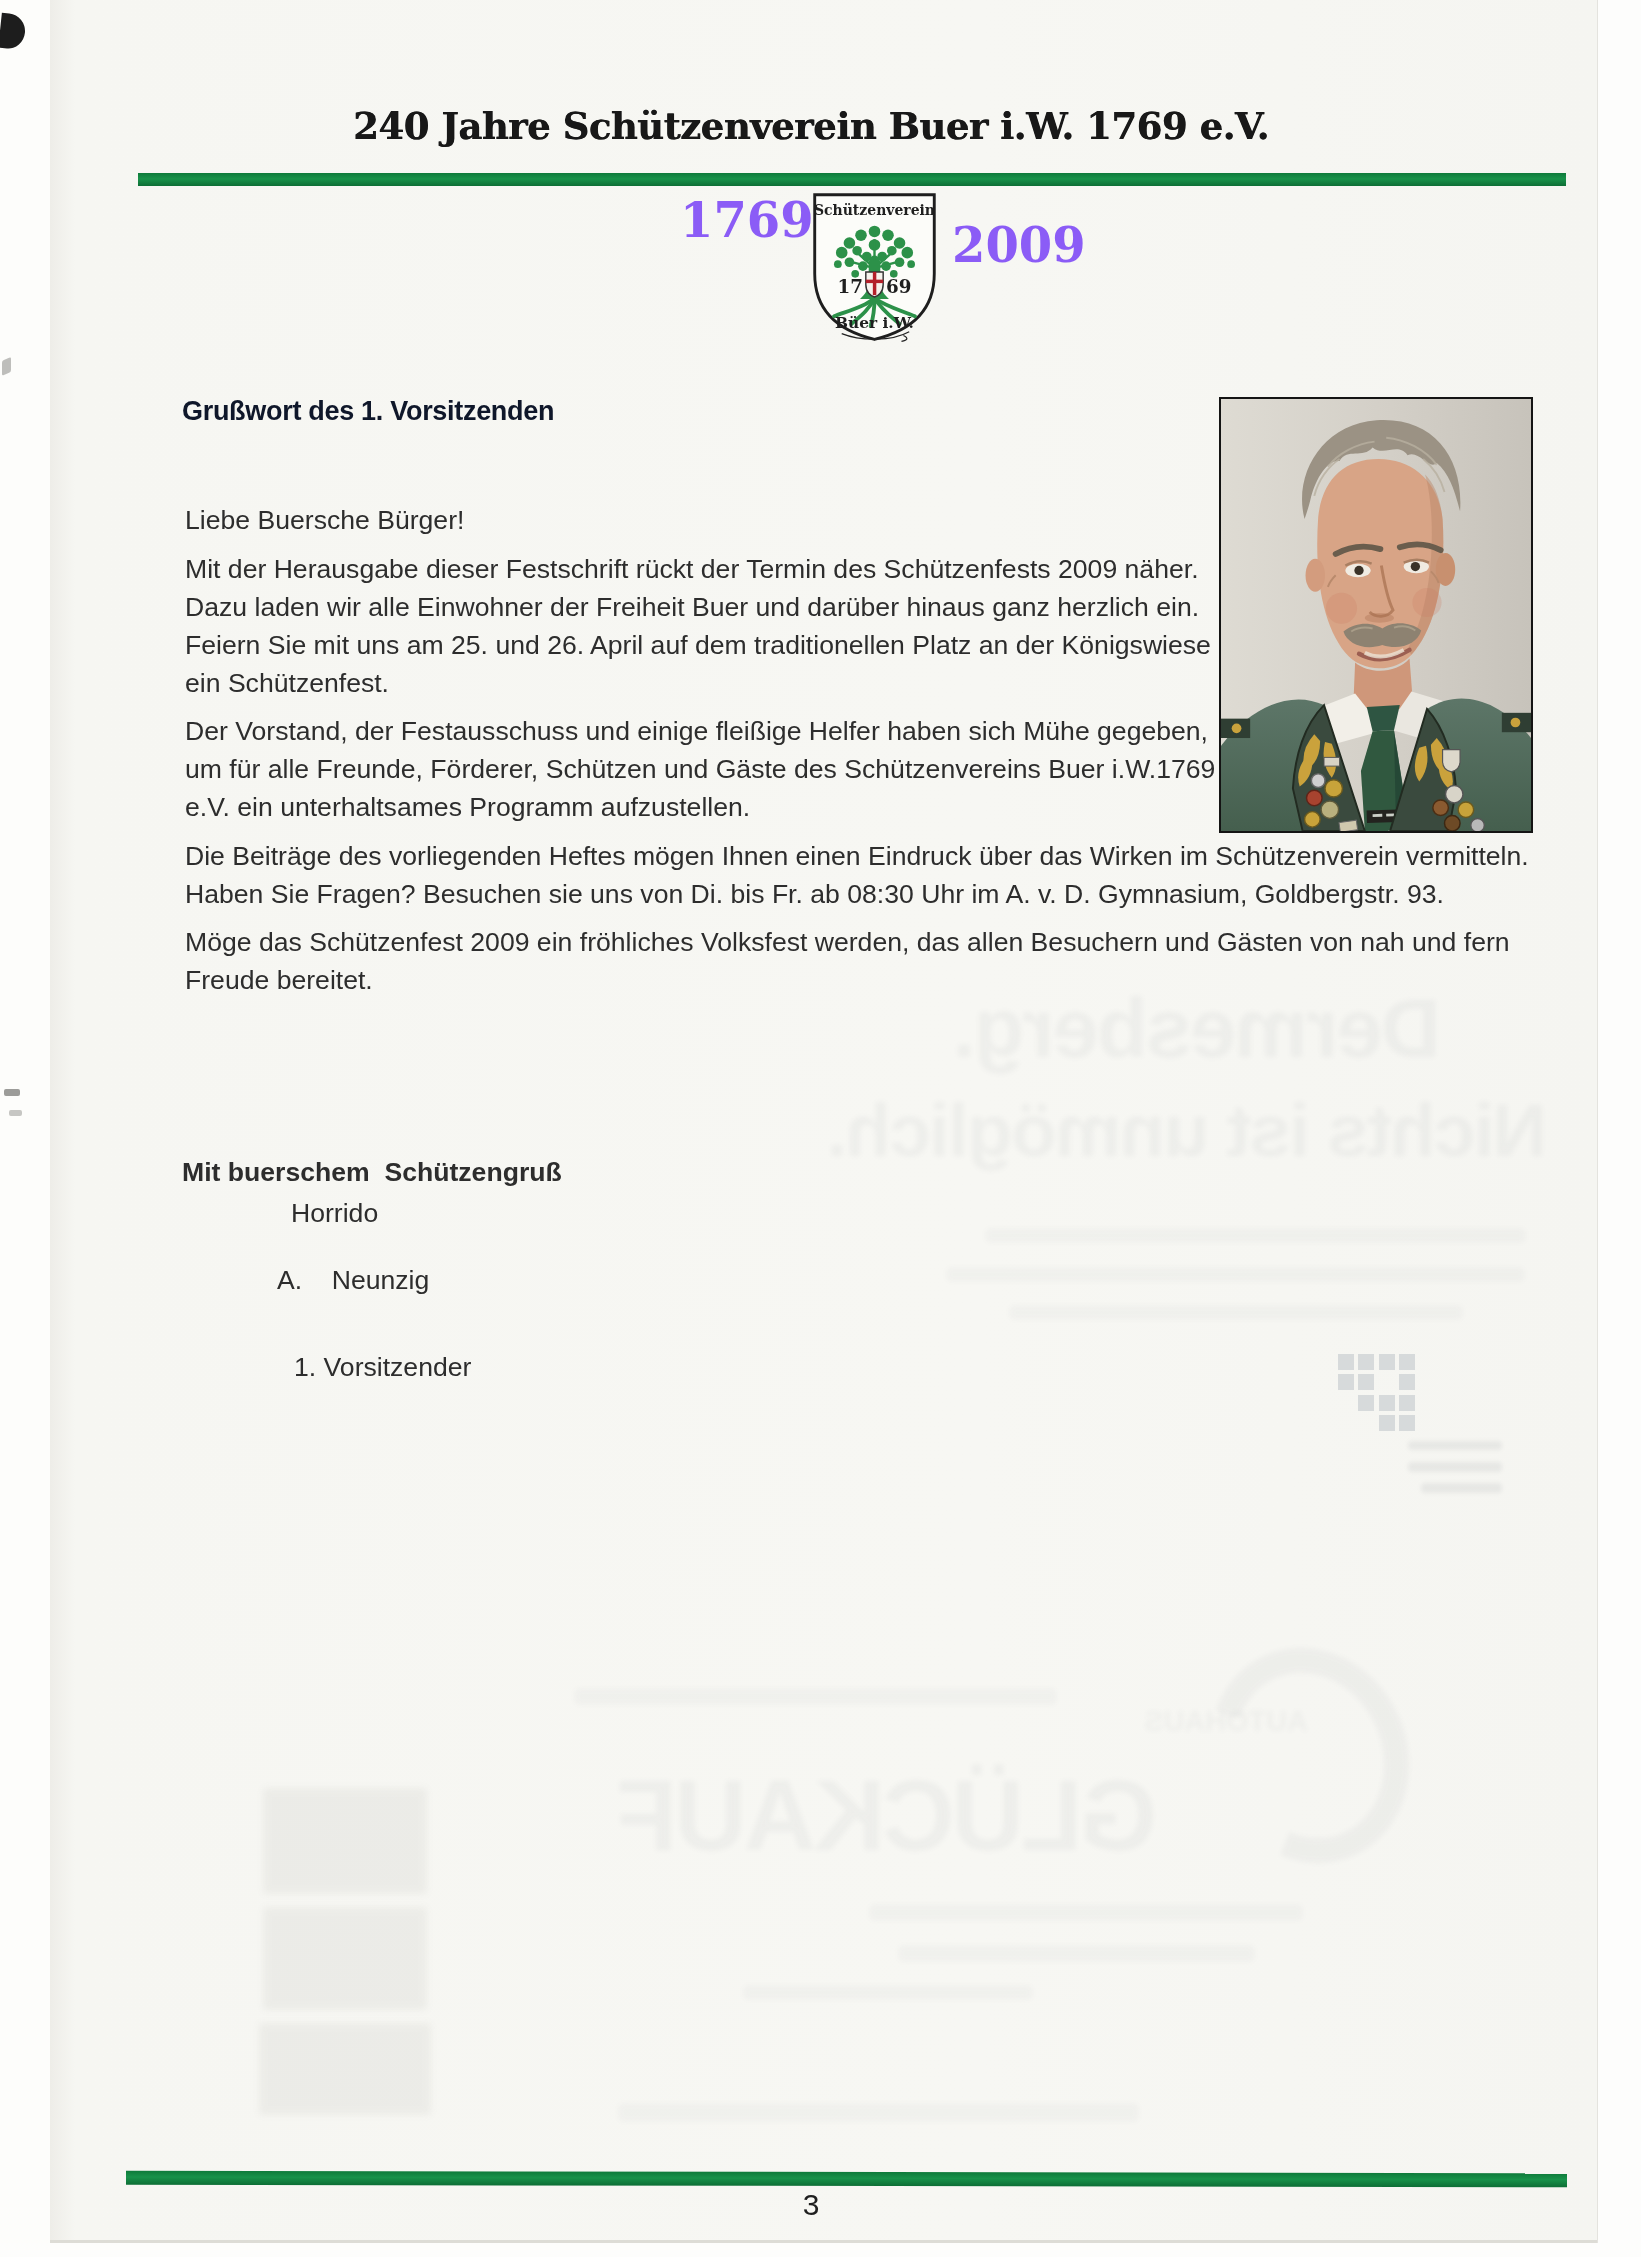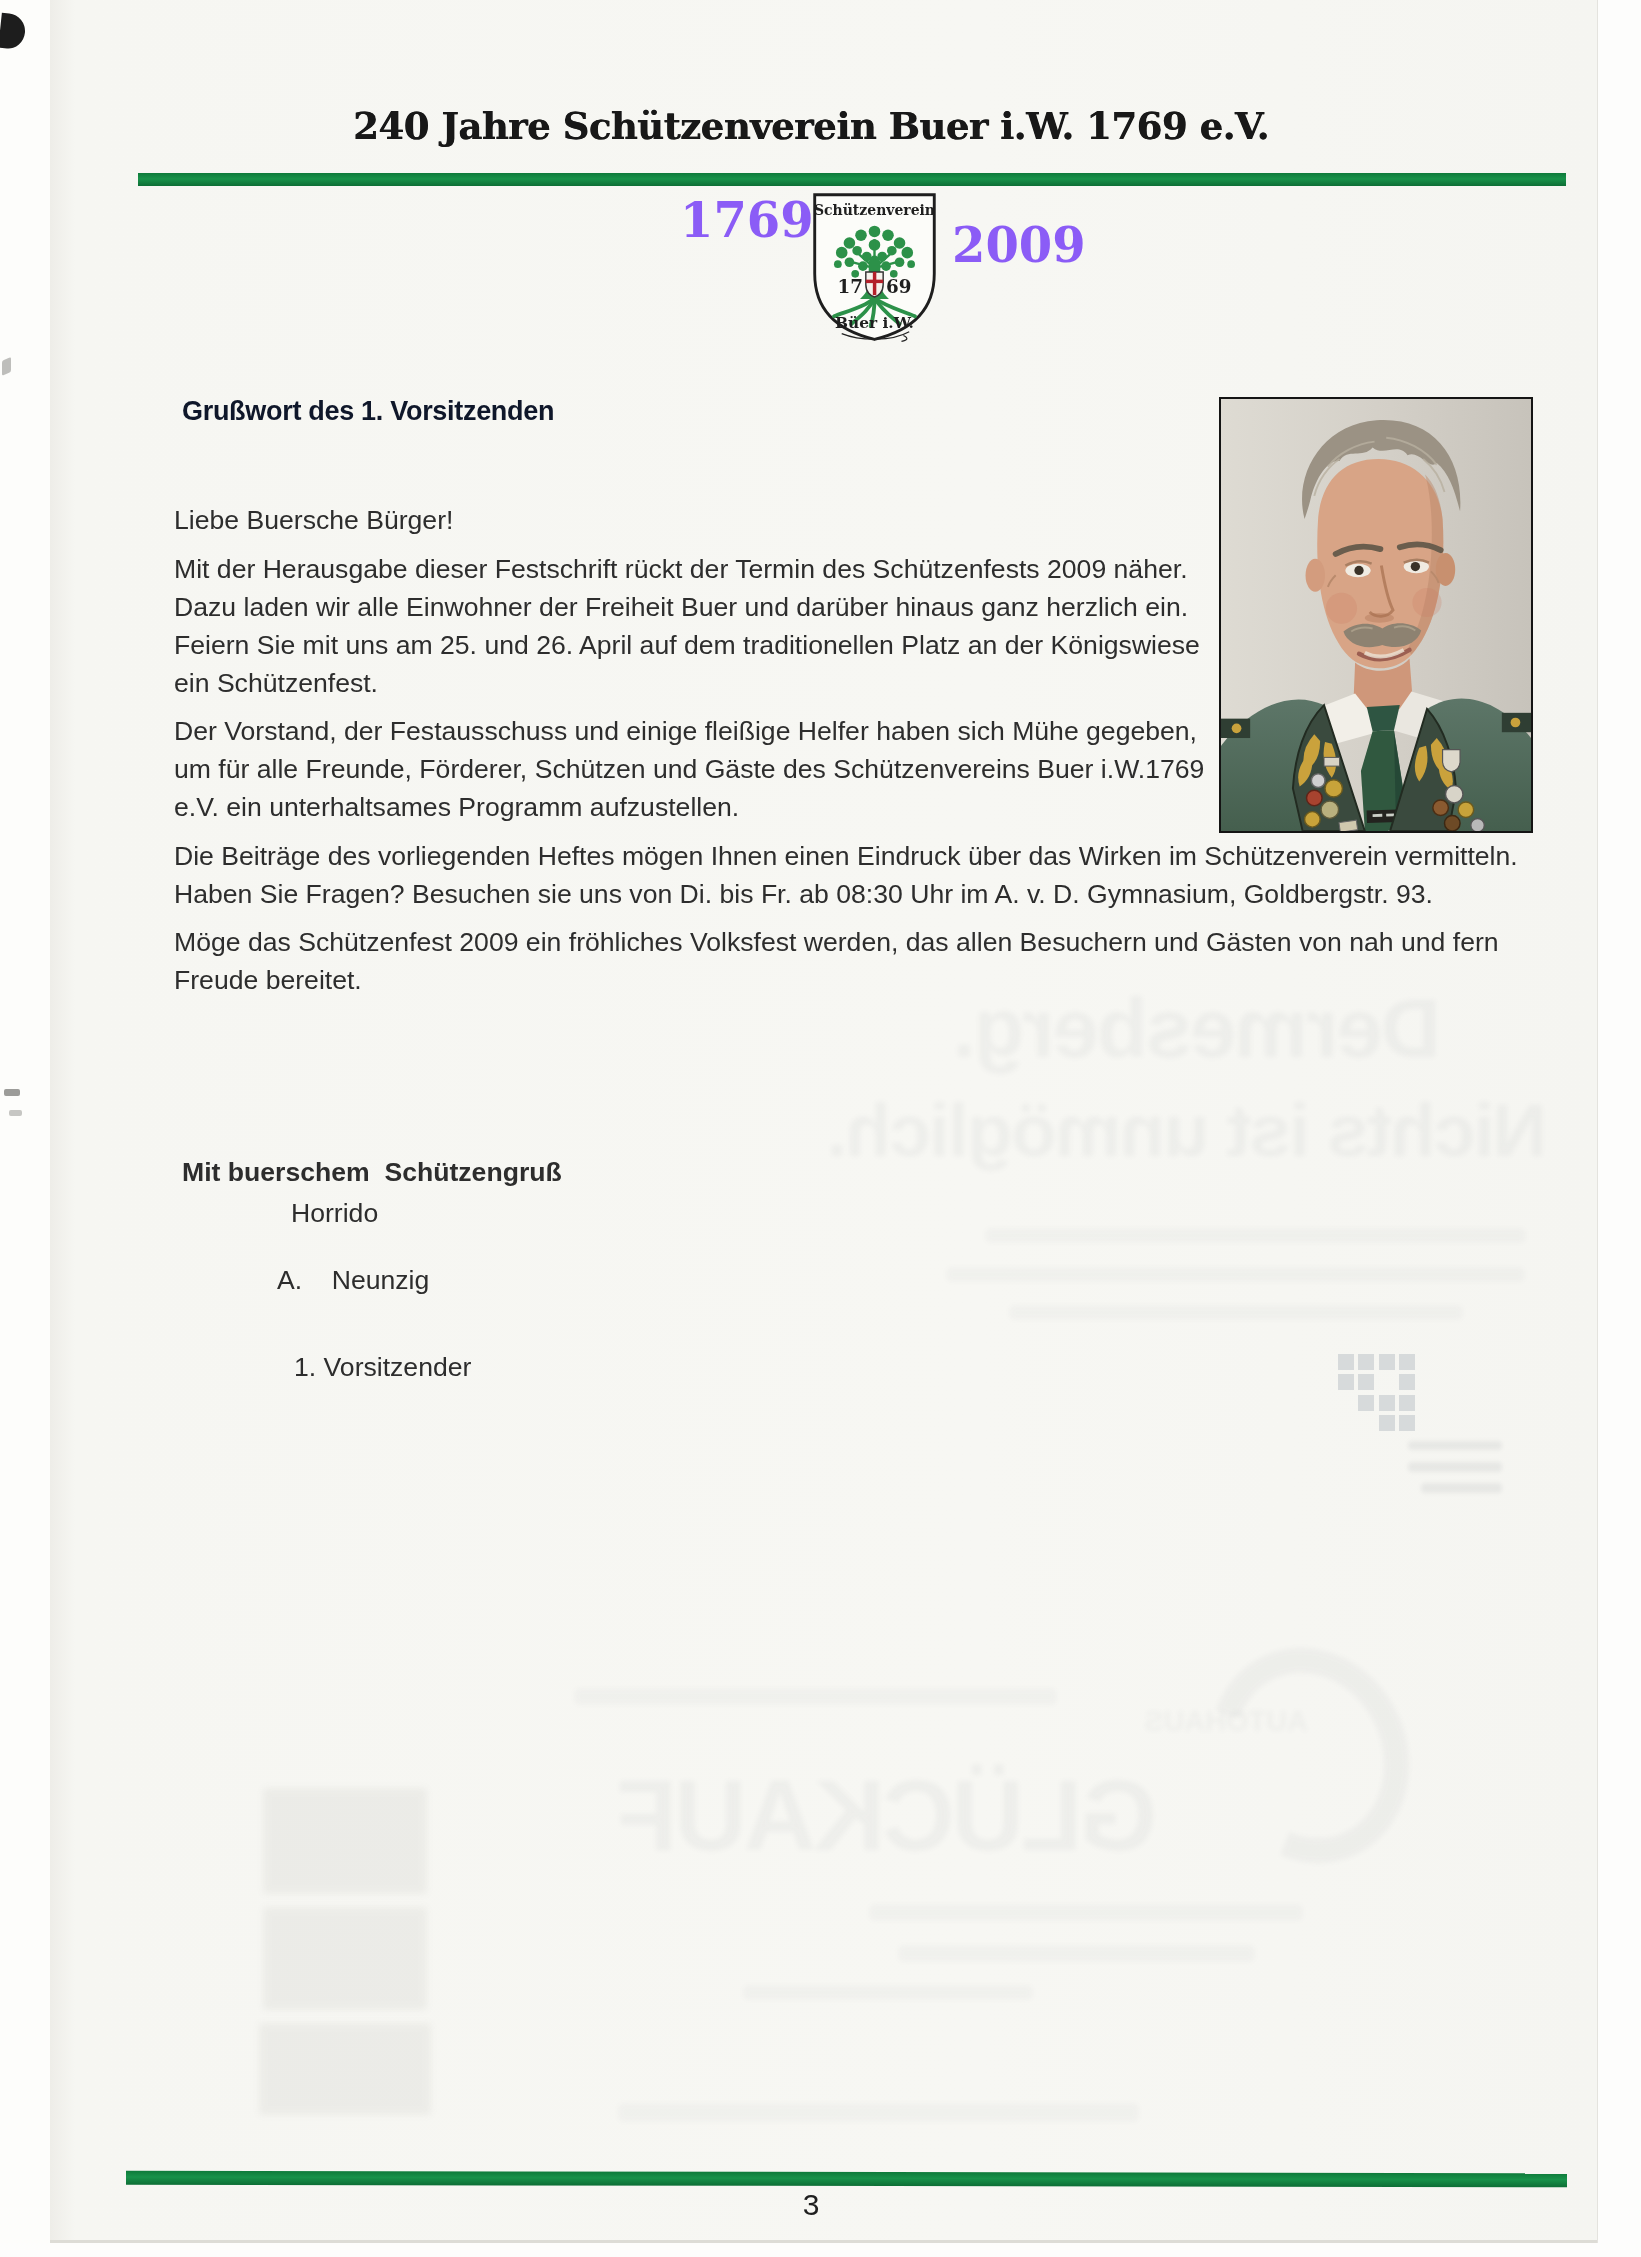--- a/index.html
+++ b/index.html
@@ -38,21 +38,21 @@
   .year{font-family:"DejaVu Serif",serif;font-weight:700;font-size:48px;color:#8b5cf6;line-height:1;}
   .year-left{left:680px;top:196px;}
   .year-right{left:952px;top:194px;margin-top:27px;}
   .crest{left:807px;top:189px;width:135px;height:156px;}
 
   
   .article-heading{
     left:182px;top:396px;width:869px;
     font-size:27px;font-weight:700;color:#0f172a;letter-spacing:-0.3px;
   }
-  .copy{left:174px;top:501px;width:1406px;font-size:26.6px;line-height:38px;color:#2d2d2d;}
+  .copy{left:185px;top:501px;width:1406px;font-size:26.6px;line-height:38px;color:#2d2d2d;}
   .copy p{margin:0 0 10.6px 0;hyphens:manual;}
   .copy p.narrow{max-width:1031px;}
 
   .sigline{font-size:26.6px;color:#2d2d2d;line-height:1.2;}
   .pre{white-space:pre;}
   .sig-salute{left:182px;top:1157px;font-weight:bold;}
   .sig-cheer{left:291px;top:1198px;}
   .sig-name{left:277px;top:1265px;}
   .sig-title{left:266px;top:1352px;margin-left:28px;}
 

